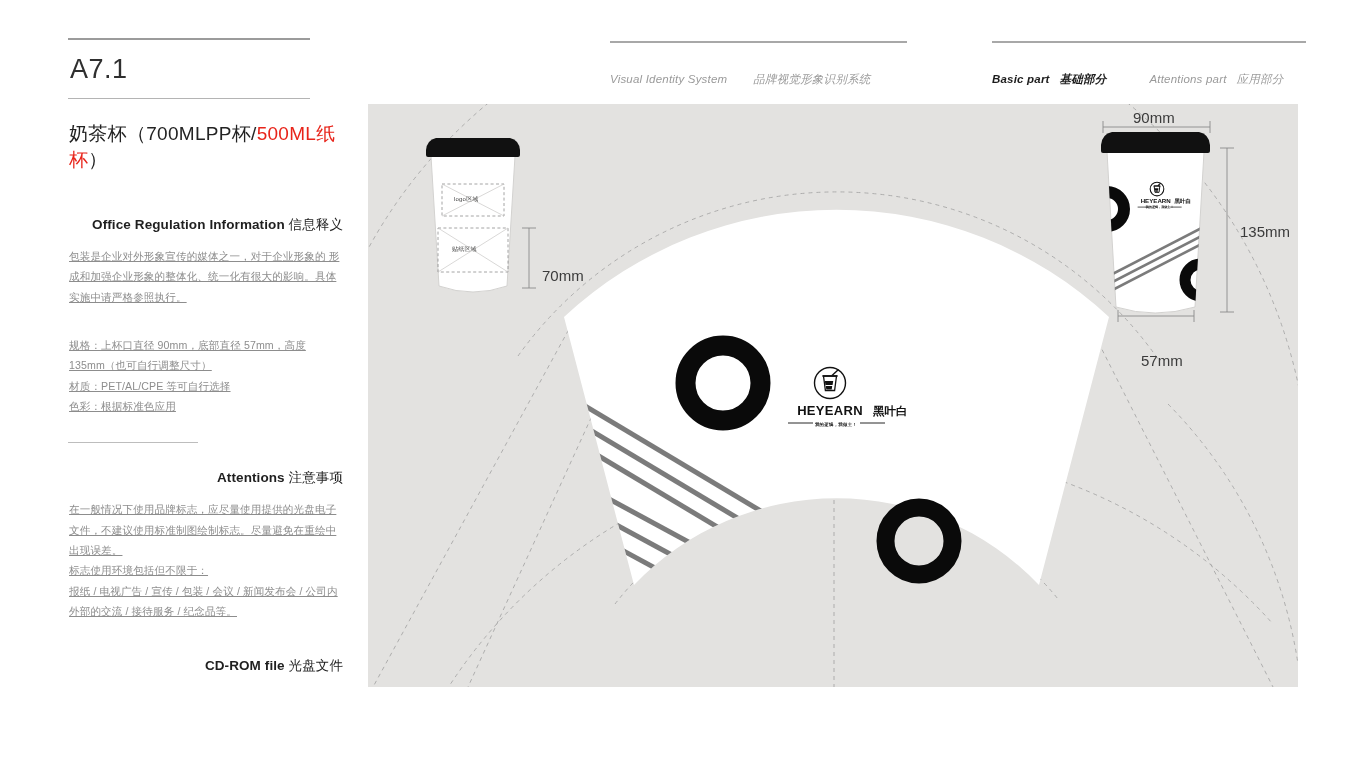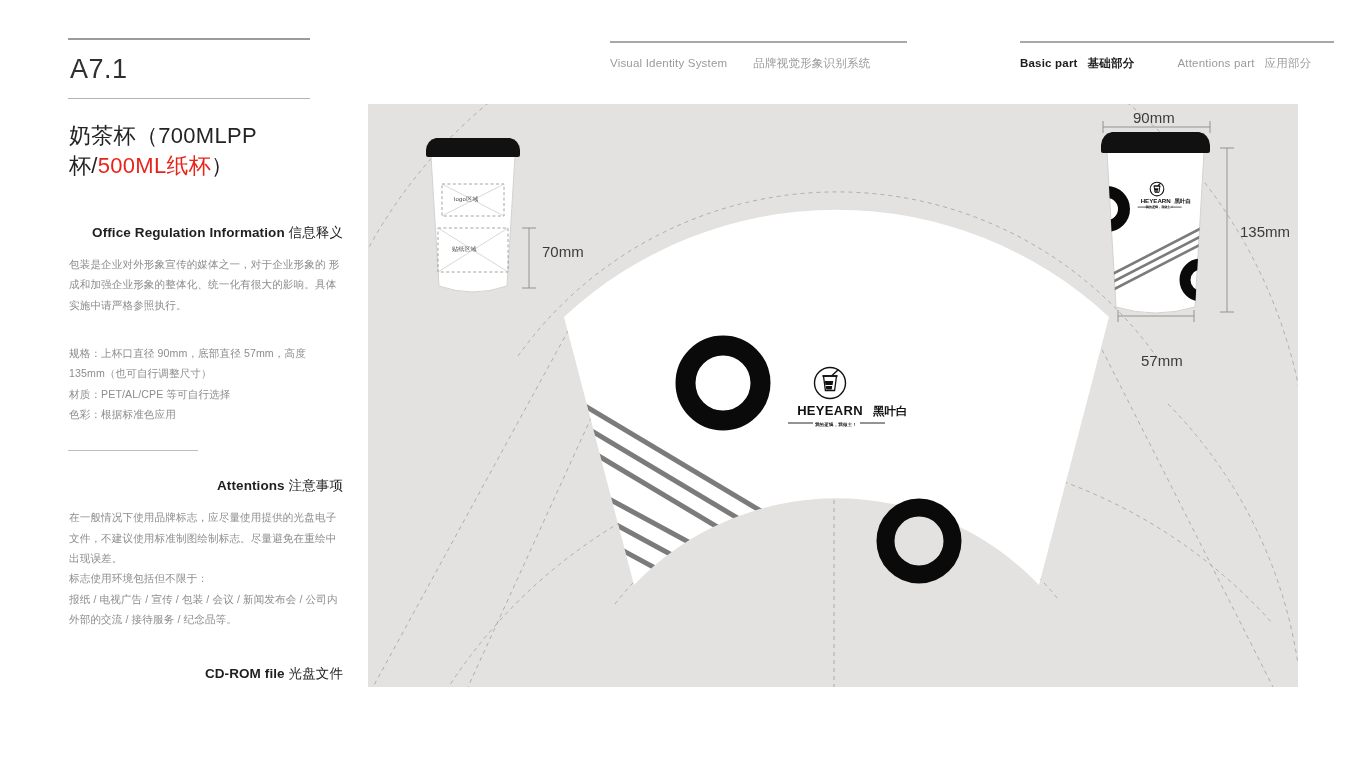--- a/index.html
+++ b/index.html
@@ -15,47 +15,48 @@
   
   .left-col{position:absolute;left:68px;top:38px;width:275px;}
   .rule{height:2px;background:#9b9b9b;width:242px;}
   .rule.thin{height:1px;background:#b4b4b4;width:242px;}
   .rule.short{width:130px;background:#bdbdbd;height:1px;}
   .section-code{
     font-size:27px;color:#2f2f2f;letter-spacing:.5px;
     margin:14px 0 13px 2px;font-weight:400;
   }
   .doc-title{
-    font-size:22px;color:#232323;margin:22px 0 0 1px;letter-spacing:.3px;
+    font-size:19px;color:#232323;margin:22px 0 0 1px;letter-spacing:.3px;
     font-weight:500;
   }
   .doc-title .hl{color:#e8241a;}
 
   .block{margin-top:34px;}
   .block h3{
     font-size:13.5px;color:#1f1f1f;margin:0 0 12px 1px;font-weight:600;
     letter-spacing:.1px;
     text-align:right;
   }
   .block h3 .cn{font-weight:500;}
   .block p{
     font-size:10.6px;line-height:1.92;color:#8d8d8d;margin:0 0 0 1px;
     letter-spacing:.1px;
+    text-decoration:underline;
   }
   .block p + p{margin-top:28px;}
   .divider-gap{margin-top:26px;margin-bottom:26px;}
 
   
   .hdr{position:absolute;top:41px;font-size:11.5px;color:#9a9a9a;letter-spacing:.2px;}
   .hdr .bar{height:2px;background:#a8a8a8;margin-bottom:13px;}
   .hdr-left{left:610px;width:297px;}
-  .hdr-right{left:1020px;width:314px;}
-  .hdr .row{display:flex;align-items:flex-end;}
+  .hdr-right{left:992px;width:314px;}
+  .hdr .row{display:flex;align-items:flex-end;font-style:italic;}
   .hdr .en{}
-  .hdr .cn{margin-left:10px;}
+  .hdr .cn{margin-left:10px;margin-top:16px;}
   .hdr .grp{display:flex;align-items:baseline;}
   .hdr .grp.active{color:#1c1c1c;font-weight:600;}
   .hdr .grp.active .cn{font-weight:600;}
   .hdr .grp + .grp{margin-left:43px;}
   .hdr-left .grp{margin-left:0;}
   .hdr-left .cn{margin-left:26px;}
 
   
   .panel{position:absolute;left:368px;top:104px;width:930px;height:583px;background:#e3e2e0;overflow:hidden;}
   .panel svg{position:absolute;left:0;top:0;}
@@ -292,20 +293,20 @@
           <line x1="859" y1="44" x2="859" y2="208"></line>
           <line x1="852" y1="44" x2="866" y2="44"></line>
           <line x1="852" y1="208" x2="866" y2="208"></line>
         </g>
       </g>
     </svg>
 
     <div class="zone-label" style="left:86px;top:91px;">logo区域</div>
     <div class="zone-label" style="left:84px;top:141px;">贴纸区域</div>
 
-    <div class="dim" style="left:174px;top:139px;">70mm</div>
+    <div class="dim" style="left:174px;top:163px;">70mm</div>
 
     <div class="dim" style="left:765px;top:5px;">90mm</div>
     <div class="dim" style="left:773px;top:216px;margin-top:32px;">57mm</div>
     <div class="dim" style="left:872px;top:119px;">135mm</div>
   </div>
 
 </div>
 
 </body></html>

